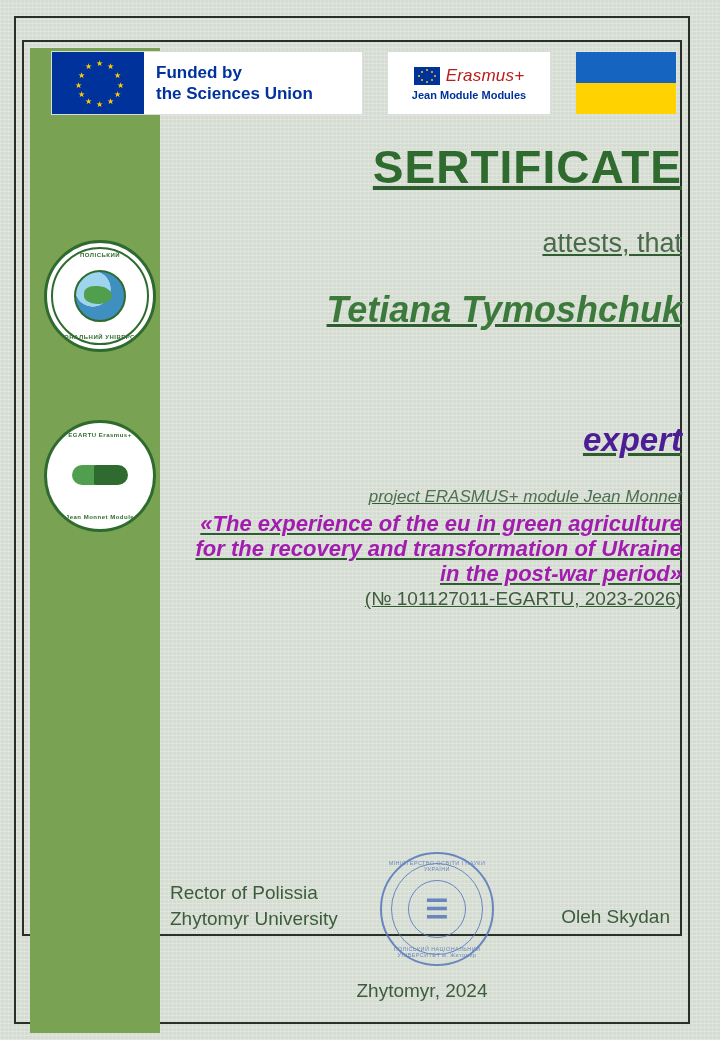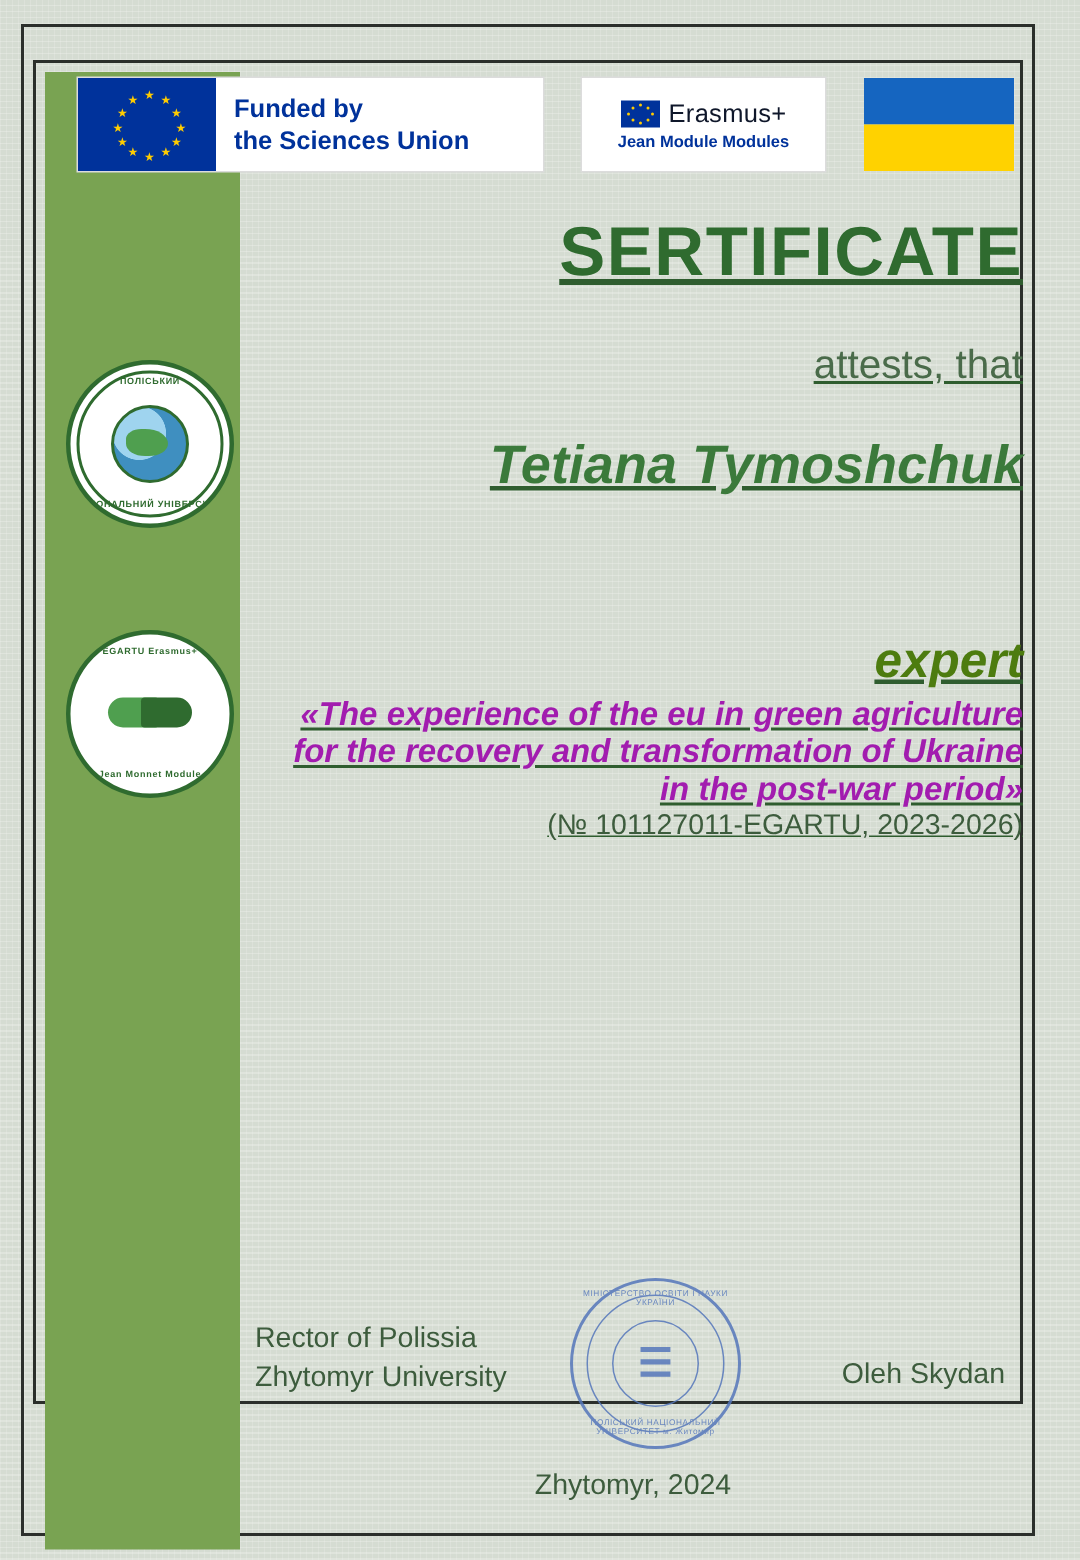--- a/index.html
+++ b/index.html
@@ -122,23 +122,24 @@
     position: relative;
   }
   #erasmus-mini-flag .dot {
     position: absolute;
     width: 2px;
     height: 2px;
     background: #ffcc00;
     border-radius: 50%;
   }
   #erasmus-wordmark {
-    color: #0f172a;
+    color: #b91c1c;
     font-size: 17px;
     letter-spacing: 0.2px;
+    font-style: italic;
   }
   #erasmus-subtitle {
     color: #00329b;
     font-weight: bold;
     font-size: 11px;
     margin-top: 3px;
   }
   
   #ua-flag {
     position: absolute;
@@ -260,21 +261,21 @@
     font-size: 18px;
     font-style: italic;
     color: #4f6f52;
     line-height: 26px;
     margin-top: 34px;
   }
   #role-title {
     font-size: 33px;
     font-weight: bold;
     font-style: italic;
-    color: #4d7c0f;
+    color: #4c1d95;
     margin-top: 90px;
   }
   #project-line {
     font-size: 17px;
     font-style: italic;
     color: #4f6f52;
     margin-top: 28px;
   }
   #project-title {
     font-size: 22px;
@@ -433,20 +434,21 @@
     <div class="seal-caption-top">EGARTU Erasmus+</div>
     <div class="hands"></div>
     <div class="seal-caption-bottom">Jean Monnet Module</div>
   </div>
 
   <div id="content">
     <div id="cert-title">SERTIFICATE</div>
     <div id="attests-line">attests, that</div>
     <div id="recipient-name">Tetiana Tymoshchuk</div>
     <div id="role-title">expert</div>
+    <div id="project-line">project ERASMUS+ module Jean Monnet</div>
     <div id="project-title">
       <div>«The experience of the eu in green agriculture</div>
       <div>for the recovery and transformation of Ukraine</div>
       <div>in the post-war period»</div>
     </div>
     <div id="project-number">(№ 101127011-EGARTU, 2023-2026)</div>
   </div>
 
   <div id="signature-block">
     <div id="rector-label">

